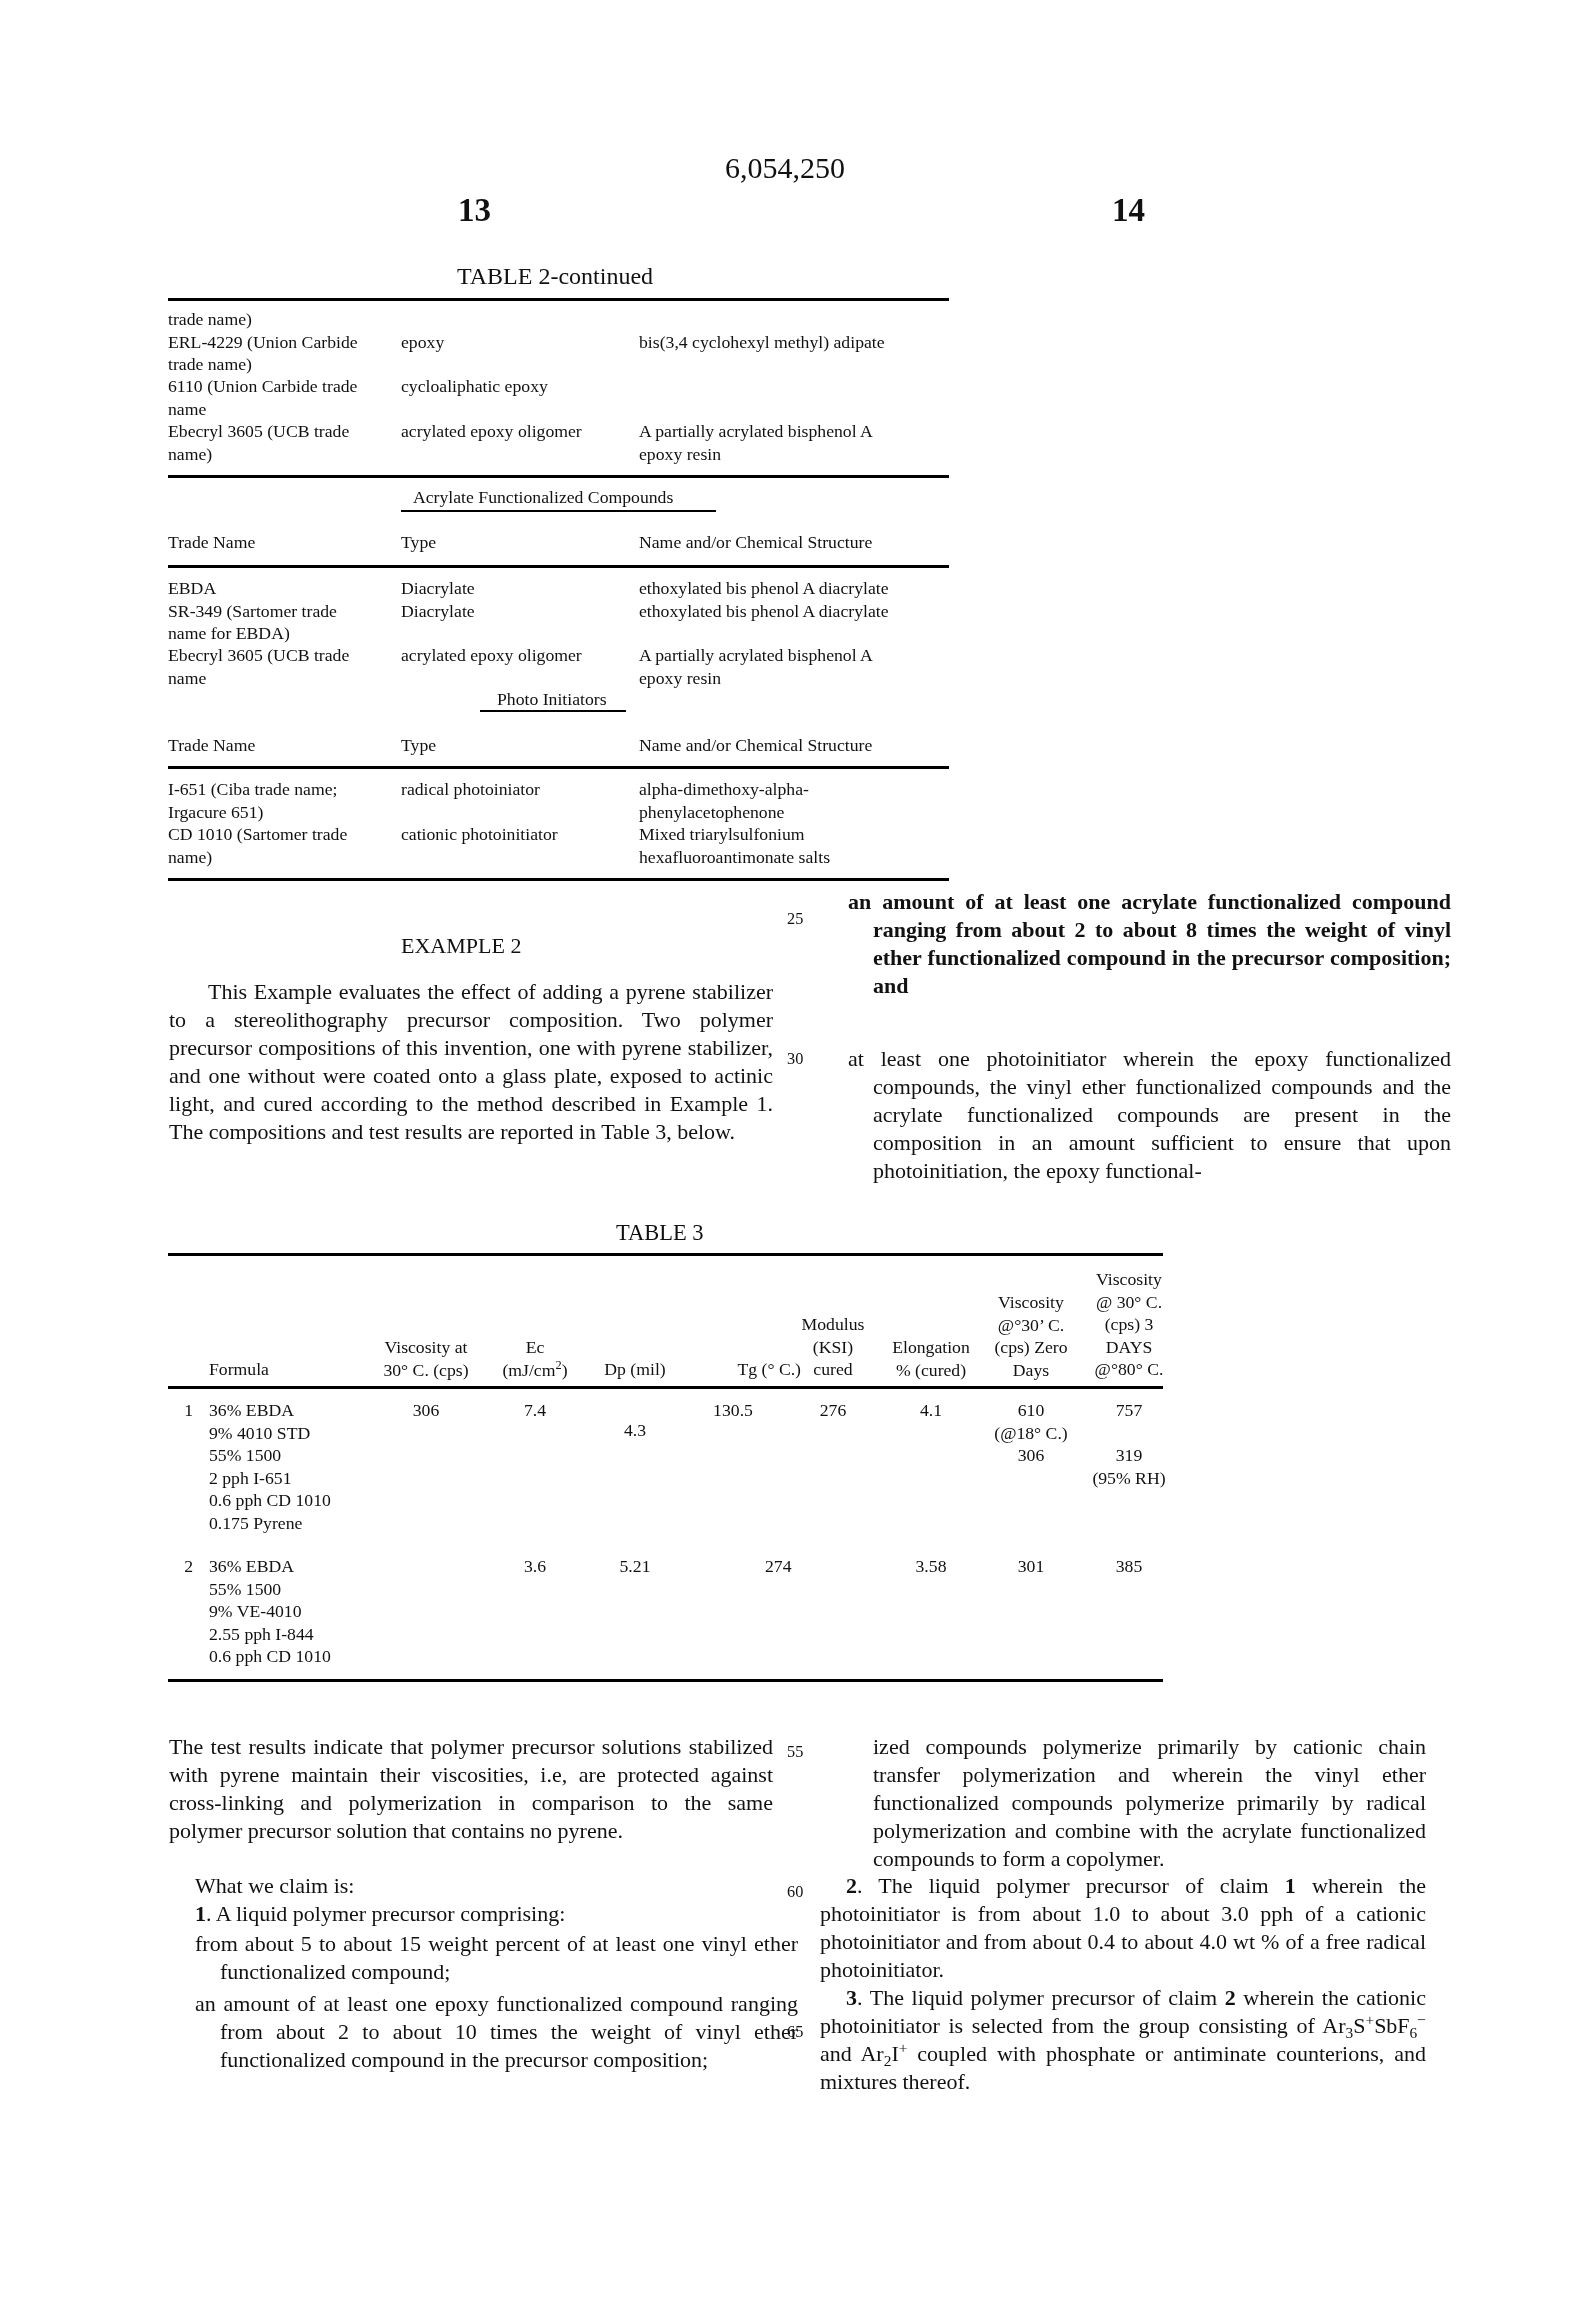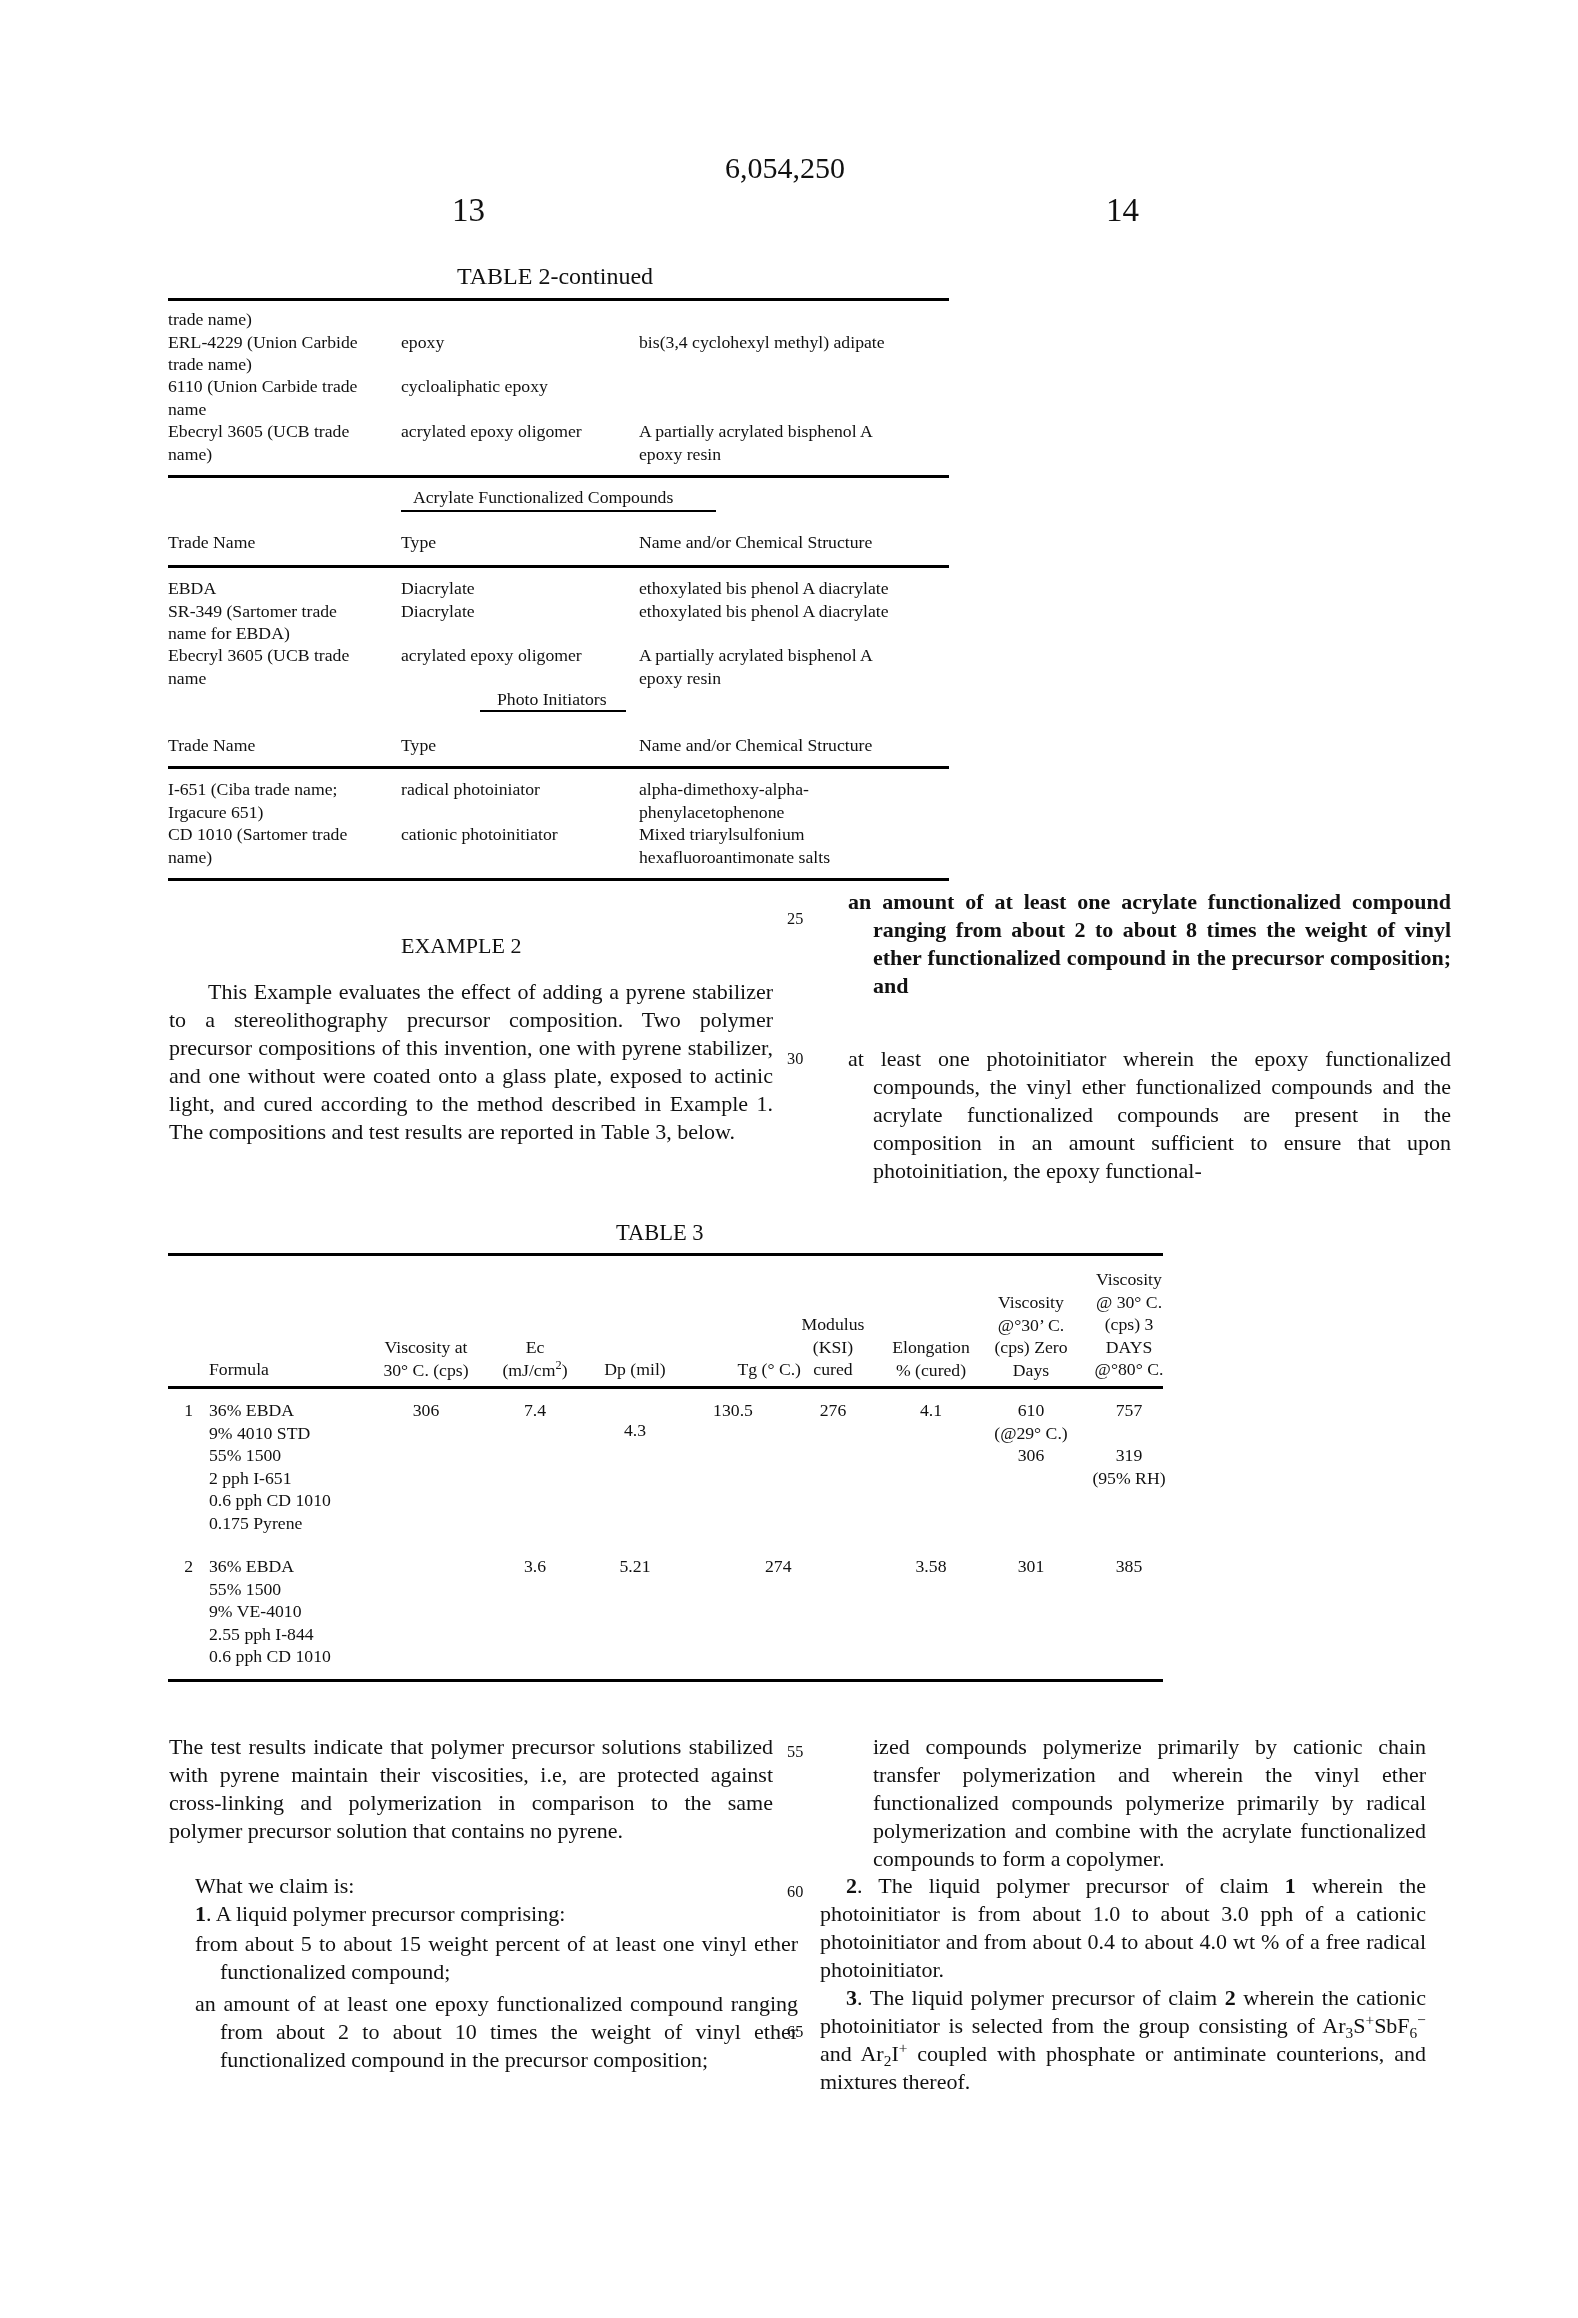--- a/index.html
+++ b/index.html
@@ -2,21 +2,21 @@
 <html style="font-size:11px"><head>
 <meta charset="utf-8">
 <style>
   html, body { margin:0; padding:0; background:#ffffff; }
   body { width:1578px; height:2319px; position:relative; overflow:hidden;
          font-family:"Liberation Serif", "DejaVu Serif", serif; color:#111; }
   .abs { position:absolute; white-space:nowrap; }
   .t { font-size:17.7px; line-height:22.5px; }
   .rule { position:absolute; background:#000; height:2.7px; }
   .thin { position:absolute; background:#000; height:2px; }
-  .hdr-num { font-size:33px; font-weight:normal; }
+  .hdr-num { font-size:33px; font-weight:bold;margin-left:6px; }
   .patno { font-size:30px; }
   .cap { font-size:22.5px; }
   .body { font-size:22px; line-height:28px; }
   .para { position:absolute; text-align:justify; text-align-last:left; }
   .lnum { position:absolute; font-size:16.3px; }
   .hang { padding-left:39px; text-indent:-39px; }
   .ind { text-indent:39px; }
   sup, sub { font-size:70%; line-height:0; }
 </style>
 </head>
@@ -242,21 +242,21 @@
       <div>130.5</div>
     </div>
     <div class="abs t" style="left: 597px; width: 136px; text-align: center; top: 0px;">
       <div>276</div>
     </div>
     <div class="abs t" style="left: 695px; width: 136px; text-align: center; top: 0px;">
       <div>4.1</div>
     </div>
     <div class="abs t" style="left: 795px; width: 136px; text-align: center; top: 0px;">
       <div>610</div>
-      <div>(@29° C.)</div>
+      <div>(@18° C.)</div>
       <div>306</div>
     </div>
     <div class="abs t" style="left: 893px; width: 136px; text-align: center; top: 0px;">
       <div>757</div>
       <div>&nbsp;</div>
       <div>319</div>
       <div>(95% RH)</div>
     </div>
     <div class="abs t" style="left: 16.3px; top: 156px;">2</div>
     <div class="abs t" style="left: 41px; top: 156px;">

